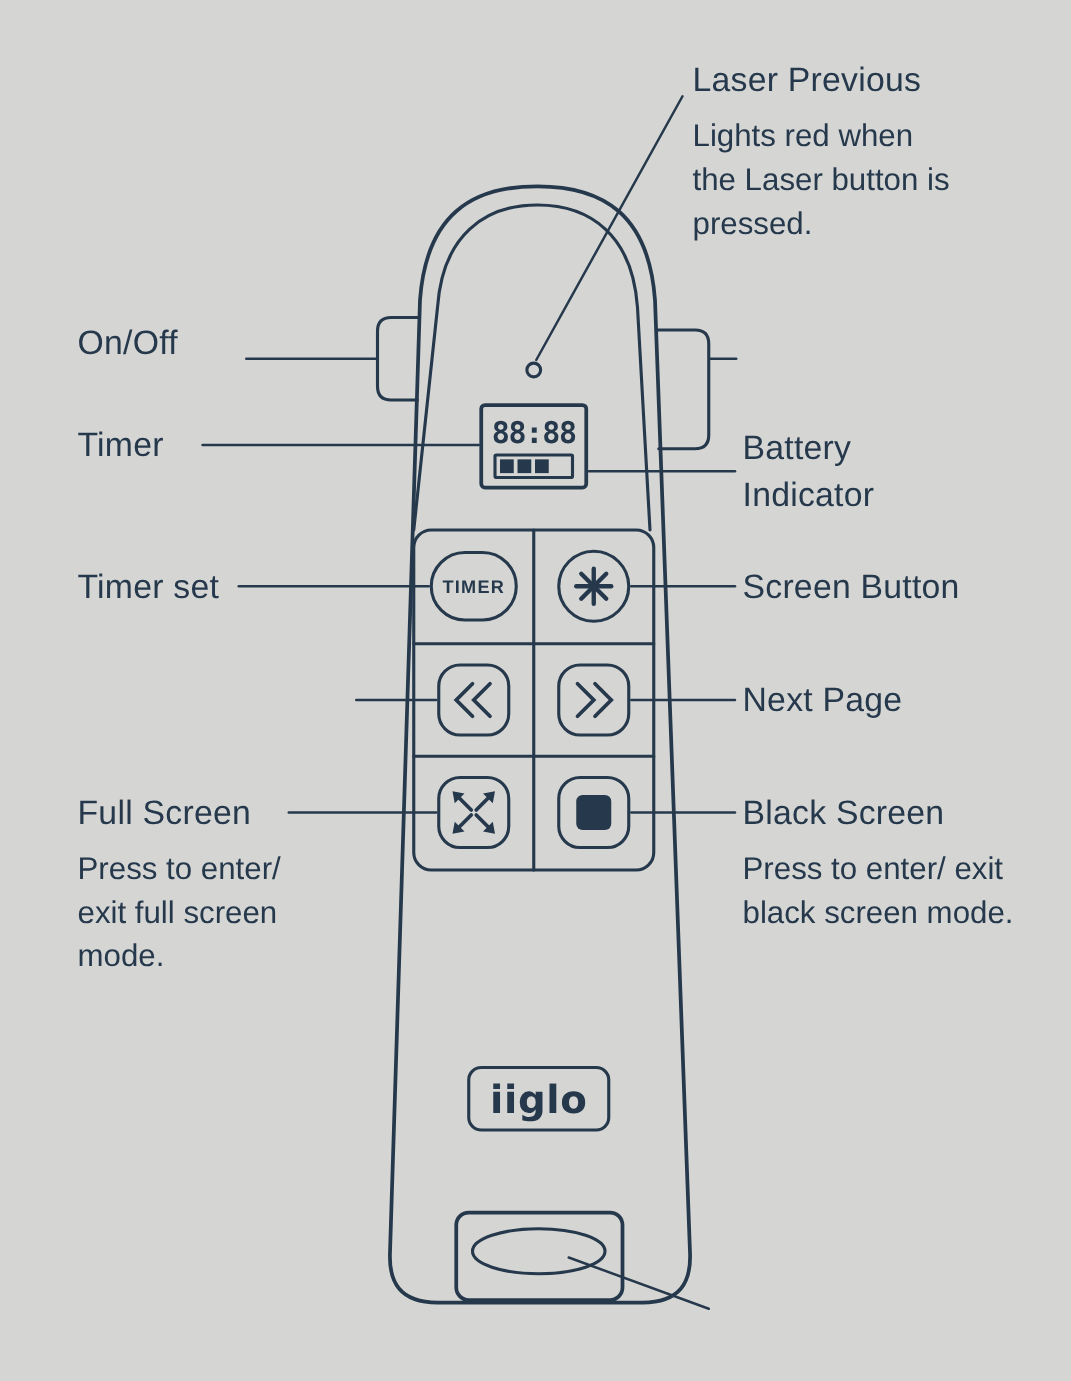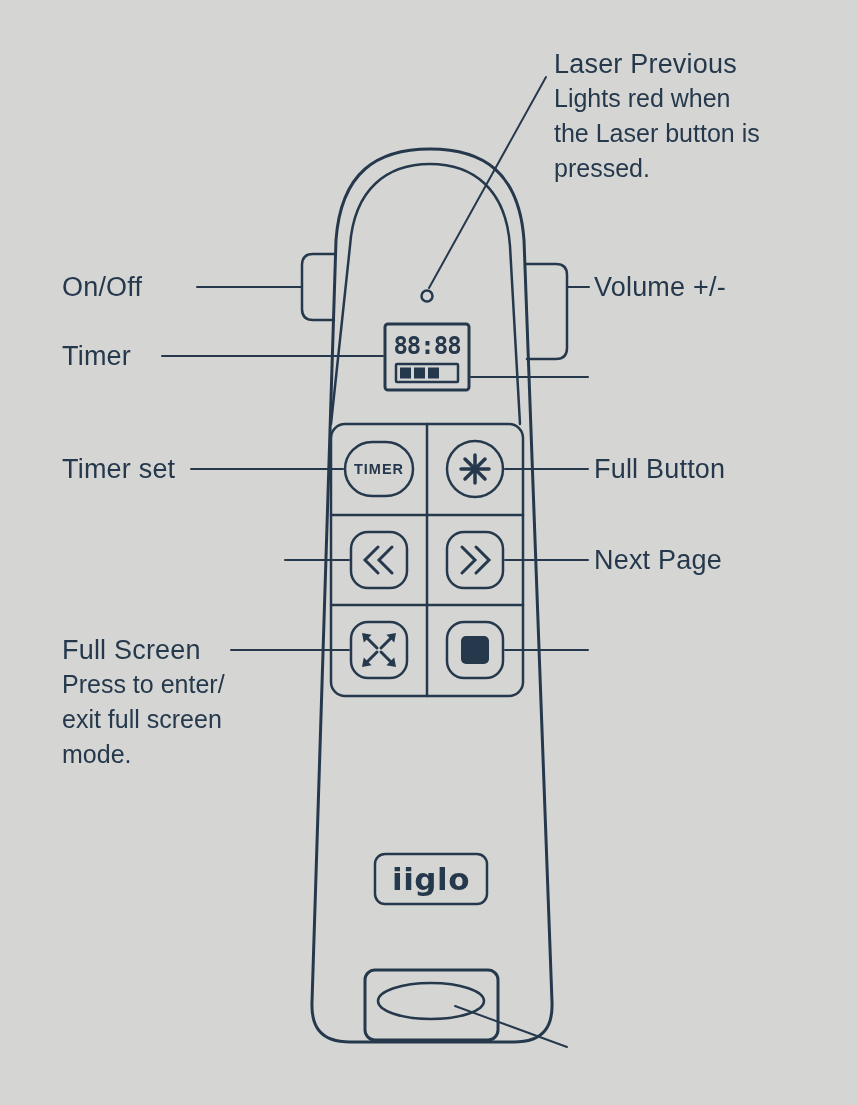--- a/index.html
+++ b/index.html
@@ -6,21 +6,21 @@
   html,body { background:#d5d6d4; }
   .stage {
     position:relative; width:857px; height:1105px; overflow:hidden;
     background:#d5d6d4; color:#26394c;
     font-family:"Liberation Sans","DejaVu Sans",sans-serif;
   }
   svg.art { position:absolute; left:0; top:0; }
   .callout { position:absolute; }
   .callout-title { font-size:27px; font-weight:400; letter-spacing:.2px; line-height:32px; }
   .callout-title.narrow { width:150px; line-height:38px; }
-  .callout-desc { font-size:25px; font-weight:400; line-height:35px; margin-top:1px; }
+  .callout-desc { font-size:25px; font-weight:400; line-height:35px; margin-top:12px; }
   .stroke { fill:none; stroke:#26394c; stroke-linecap:round; }
   .fillink { fill:#26394c; stroke:none; }
   text { fill:#26394c; }
   .lcd-digits { font-family:"DejaVu Sans Mono",monospace; font-weight:bold; font-size:24px; letter-spacing:-1px; }
   .btn-label { font-family:"Liberation Sans",sans-serif; font-weight:bold; font-size:14.5px; letter-spacing:1px; }
   .brand-text { font-family:"DejaVu Sans",sans-serif; font-weight:bold; font-size:31px; letter-spacing:.5px; }
 </style>
 </head>
 <body>
 
@@ -126,46 +126,50 @@
       <line x1="505" y1="650" x2="588" y2="650"></line>
       <line x1="455" y1="1006" x2="567" y2="1047"></line>
     </g>
   </svg>
 
   <div class="callout" style="left:554px; top:48px; width:230px">
     <div class="callout-title">Laser Previous</div>
     <div class="callout-desc" style="width:218px">Lights red when the Laser button is pressed.</div>
   </div>
 
-  <div class="callout" style="left:62px; top:271px">
+  <div class="callout" style="left:62px; top:258px">
     <div class="callout-title">On/Off</div>
   </div>
 
-  <div class="callout" style="left:594px; top:271px">
-    <div class="callout-title">Volume +/-</div>
-  </div>
 
   <div class="callout" style="left:62px; top:340px">
     <div class="callout-title">Timer</div>
   </div>
 
+  <div class="callout" style="left:594px; top:339px">
+    <div class="callout-title narrow">Battery Indicator</div>
+  </div>
 
   <div class="callout" style="left:62px; top:453px">
     <div class="callout-title">Timer set</div>
   </div>
 
   <div class="callout" style="left:594px; top:453px">
-    <div class="callout-title">Full Button</div>
+    <div class="callout-title">Screen Button</div>
   </div>
 
 
   <div class="callout" style="left:62px; top:634px">
     <div class="callout-title">Full Screen</div>
     <div class="callout-desc" style="width:192px">Press to enter/ exit full screen mode.</div>
   </div>
 
   <div class="callout" style="left:594px; top:544px">
     <div class="callout-title">Next Page</div>
   </div>
 
+  <div class="callout" style="left:594px; top:634px">
+    <div class="callout-title">Black Screen</div>
+    <div class="callout-desc" style="width:222px">Press to enter/ exit black screen mode.</div>
+  </div>
 
 
 </div>
 
 </body></html>

